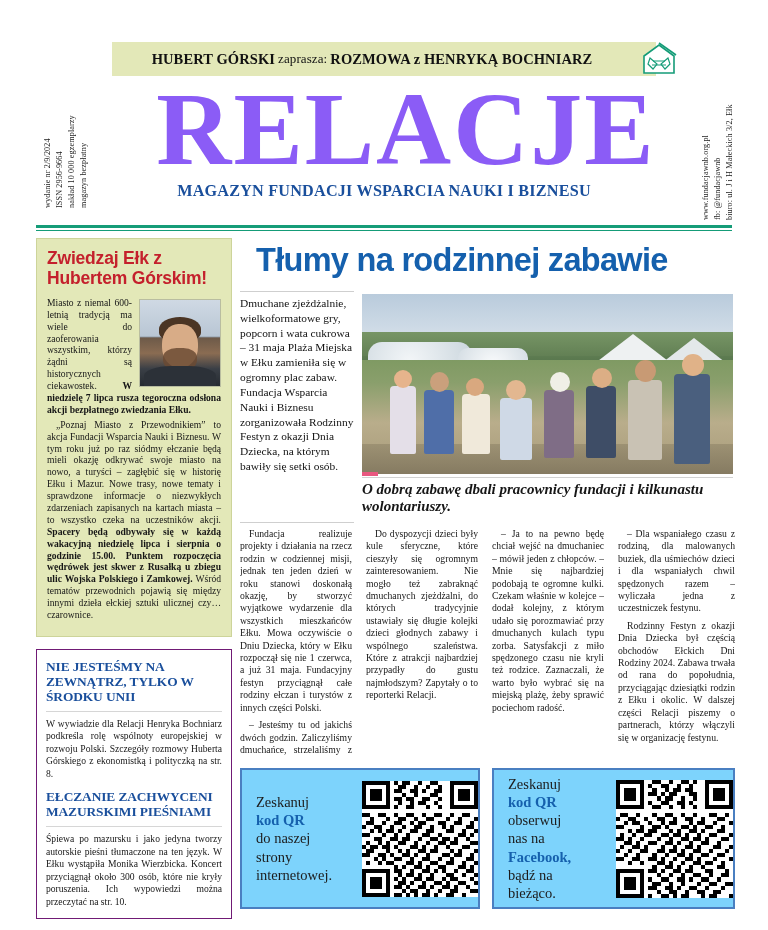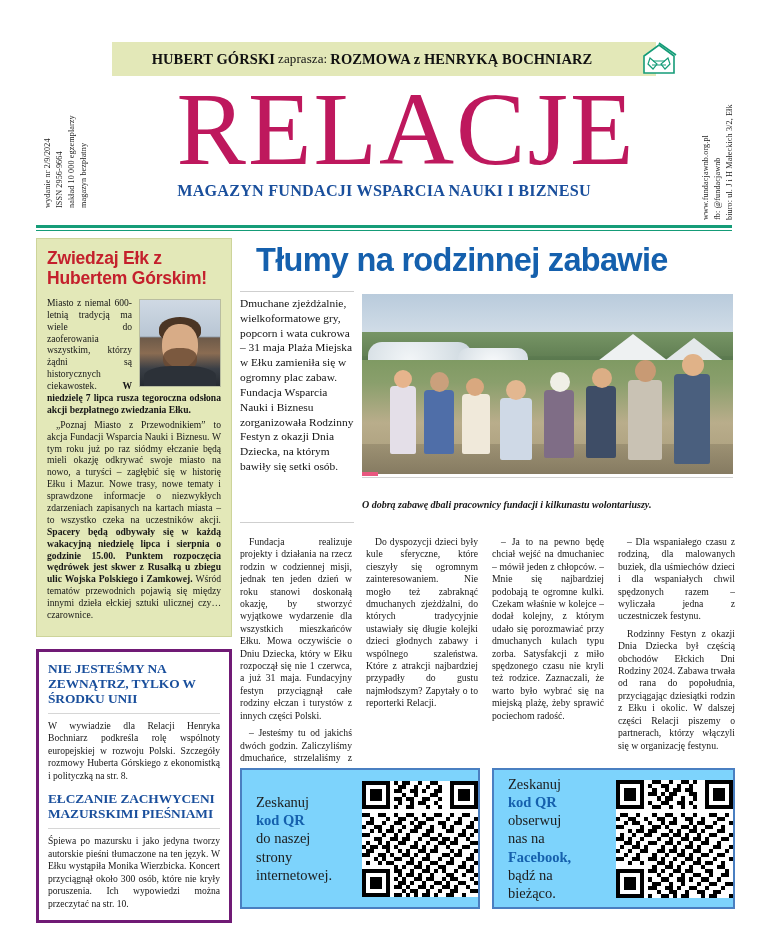--- a/index.html
+++ b/index.html
@@ -42,21 +42,21 @@
   .vside-left { left: 42px; top: 88px; height: 120px; }
   .vside-right { left: 700px; top: 80px; height: 140px; }
   .vside .ln { display: block; }
 
   
   .masthead {
     position: absolute; left: 0; top: 78px; width: 768px; text-align: center;
   }
   .masthead-title {
     font-family: "Liberation Serif", serif;
-    font-size: 104px; font-weight: normal; color: #be185d;
+    font-size: 104px; font-weight: bold; color: #8b5cf6;
     letter-spacing: 2px; line-height: .98; padding-left: 44px;
   }
   .masthead-sub {
     font-family: "Liberation Serif", serif;
     font-size: 16.2px; font-weight: bold; color: #1a4f9c;
     letter-spacing: .2px; margin-top: 2px;
   }
   .rule-green {
     position: absolute; left: 36px; top: 225px; width: 696px; height: 3px;
     background: #159c78;
@@ -105,21 +105,21 @@
     width: 34px; height: 24px; border-radius: 40% 40% 50% 50%;
     background: #6b4a32; opacity: .85;
   }
   .portrait .torso {
     position: absolute; left: 50%; top: 66px; transform: translateX(-50%);
     width: 72px; height: 26px; border-radius: 38% 38% 0 0;
     background: #2c3138;
   }
 
   .box-white {
-    border: 3px solid #701a75; background: #fff;
+    border: 1px solid #701a75; background: #fff;
     padding: 9px 9px 10px 9px; margin-top: 12px;
   }
   .side-head {
     font-family: "Liberation Serif", serif;
     font-size: 13.4px; font-weight: bold; color: #1a4f9c;
     line-height: 1.12; letter-spacing: -.1px;
   }
   .side-rule { height: 1px; background: #d6d6d6; margin: 7px 0 6px 0; }
   .side-body {
     font-family: "Liberation Serif", serif;
@@ -182,34 +182,34 @@
   }
   .fig { position: absolute; border-radius: 4px 4px 2px 2px; }
   .figh { position: absolute; border-radius: 50%; }
   .photo .mat {
     position: absolute; left: 0; top: 150px; width: 371px; height: 30px;
     background: linear-gradient(#8f8468, #6f6652); opacity: .6;
   }
   .caption {
     position: absolute; left: 362px; top: 481px; width: 371px;
     font-family: "Liberation Serif", serif;
-    font-size: 10px; font-style: italic; font-weight: bold; color: #161616; margin-top: 18px;
+    font-size: 15px; font-style: italic; font-weight: bold; color: #161616;
   }
   .caption-rule {
     position: absolute; left: 362px; top: 477px; width: 371px; height: 1px;
     background: #d2d2d2;
   }
   .pink-tick {
     position: absolute; left: 362px; top: 472px; width: 16px; height: 4px;
     background: #e8577f;
   }
 
   
   .bodycols {
-    position: absolute; left: 240px; top: 528px; width: 495px; height: 230px; margin-top: 8px;
+    position: absolute; left: 240px; top: 528px; width: 495px; height: 230px;
   }
   .bcol {
     position: absolute; top: 0; width: 112px;
     font-family: "Liberation Serif", serif;
     font-size: 9.7px; color: #161616; line-height: 1.28;
     text-align: justify; overflow: hidden; height: 228px;
   }
   .bcol p { text-indent: 9px; margin-bottom: 5px; }
   .c1 { left: 0; }
   .c2 { left: 126px; }

